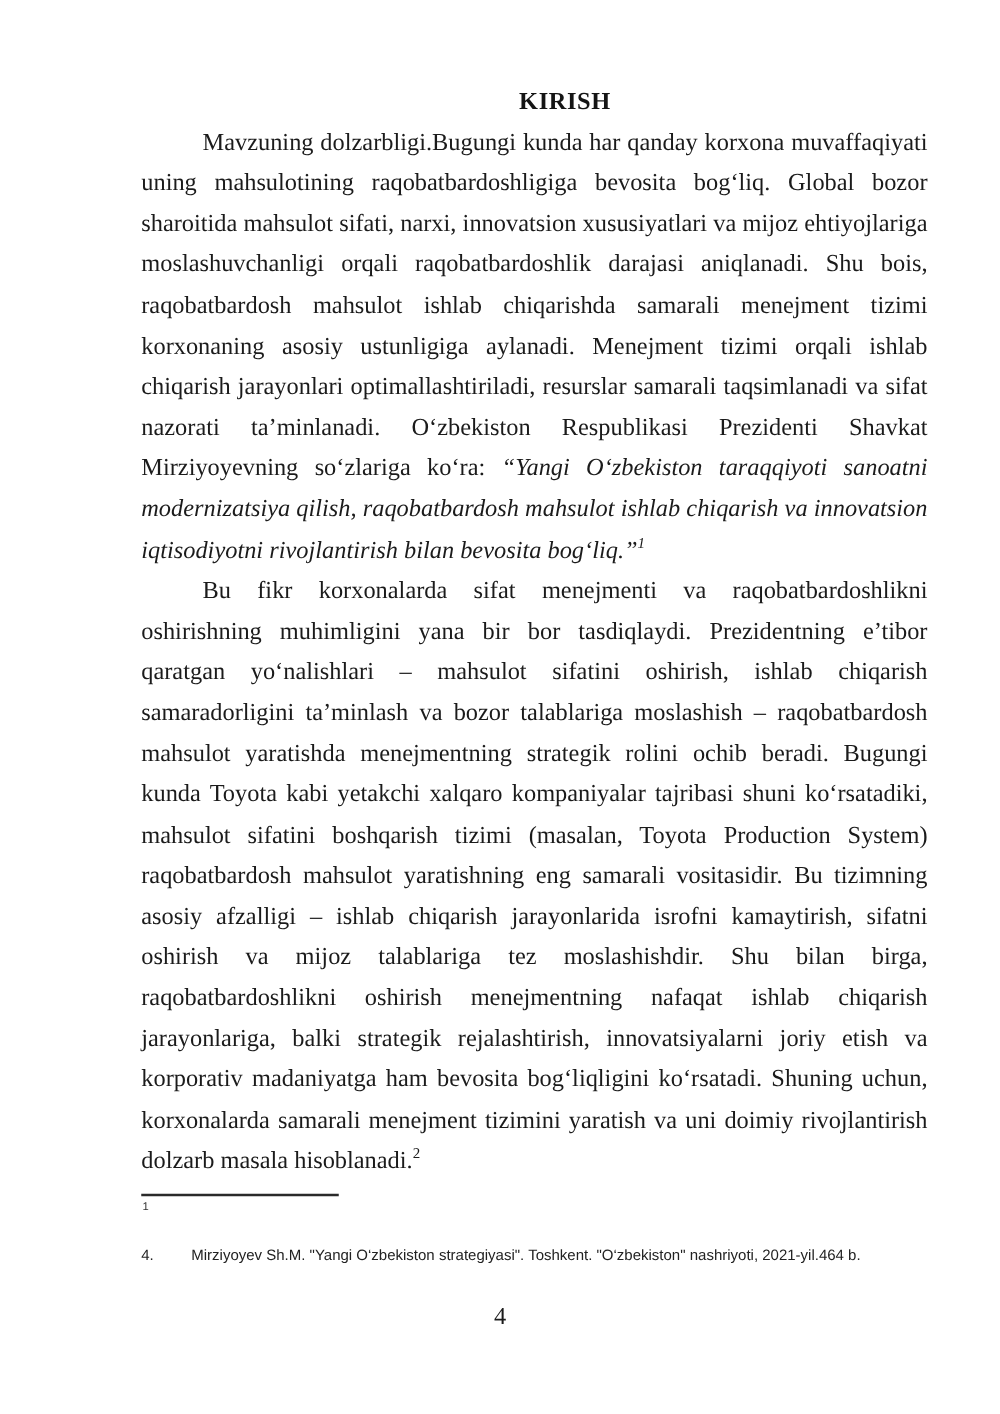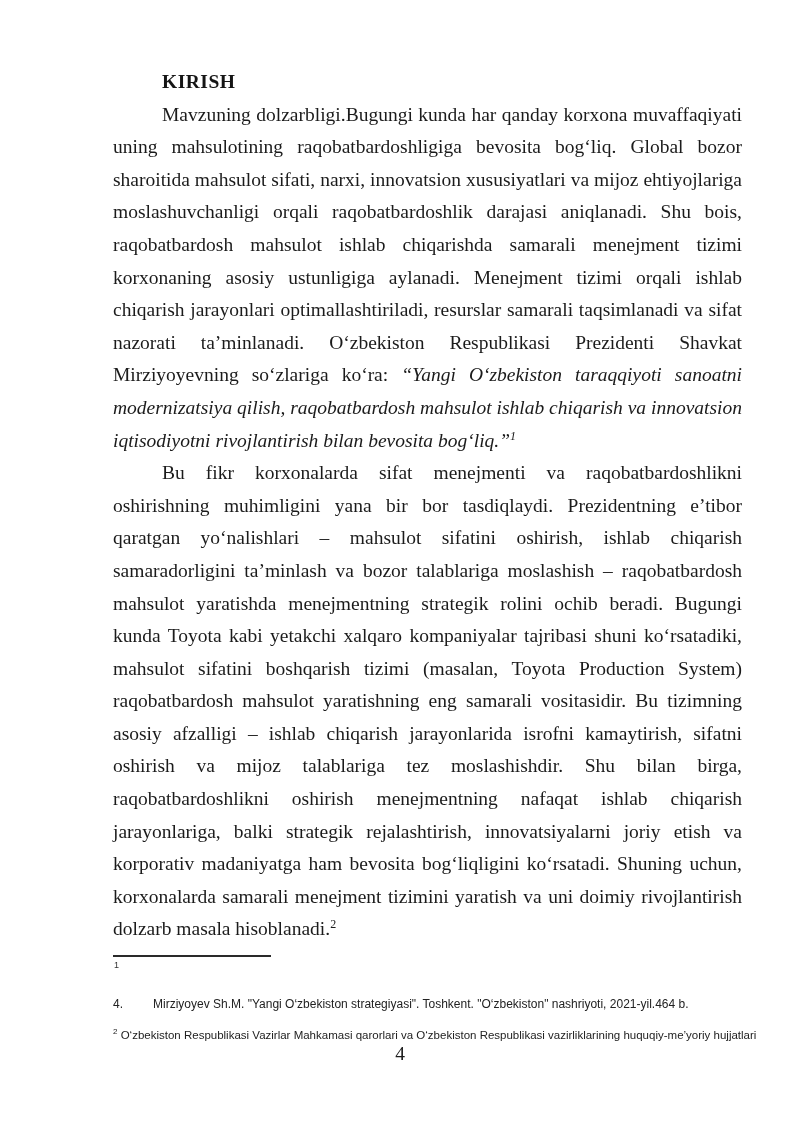--- a/index.html
+++ b/index.html
@@ -17,21 +17,21 @@
     color: #1b1b1b;
   }
   .content {
     padding: 66px 58px 0 113px;
   }
   .doc-title {
     margin: 0;
     font-size: 19.5px;
     font-weight: bold;
     line-height: 32.6px;
-    text-align: left;
+    text-align: center;
     text-indent: 49px;
     letter-spacing: 0.5px;
     color: #151515;
   }
   .body-para {
     margin: 0;
     font-size: 19.5px;
     line-height: 32.6px;
     text-align: justify;
     text-indent: 49px;
@@ -118,16 +118,15 @@
     <p class="body-para"><span>Bu fikr korxonalarda sifat menejmenti va raqobatbardoshlikni oshirishning muhimligini yana bir bor tasdiqlaydi. Prezidentning e’tibor qaratgan yo‘nalishlari – mahsulot sifatini oshirish, ishlab chiqarish samaradorligini ta’minlash va bozor talablariga moslashish – raqobatbardosh mahsulot yaratishda menejmentning strategik rolini ochib beradi. Bugungi kunda Toyota kabi yetakchi xalqaro kompaniyalar tajribasi shuni ko‘rsatadiki, mahsulot sifatini boshqarish tizimi (masalan, Toyota Production System) raqobatbardosh mahsulot yaratishning eng samarali vositasidir. Bu tizimning asosiy afzalligi – ishlab chiqarish jarayonlarida isrofni kamaytirish, sifatni oshirish va mijoz talablariga tez moslashishdir. Shu bilan birga, raqobatbardoshlikni oshirish menejmentning nafaqat ishlab chiqarish jarayonlariga, balki strategik rejalashtirish, innovatsiyalarni joriy etish va korporativ madaniyatga ham bevosita bog‘liqligini ko‘rsatadi. Shuning uchun, korxonalarda samarali menejment tizimini yaratish va uni doimiy rivojlantirish dolzarb masala hisoblanadi.</span><sup class="fn-ref">2</sup></p>
 
   </div>
 
   <div class="footnote-sep"></div>
 
   <div class="footnote-marker">1</div>
 
   <div class="footnote-item-1"><span class="fn-number">4.</span><span>Mirziyoyev Sh.M. "Yangi O‘zbekiston strategiyasi". Toshkent. "O‘zbekiston" nashriyoti, 2021-yil.464 b.</span></div>
 
-  <div class="footnote-item-2"><sup>2</sup><span> O‘zbekiston Respublikasi Vazirlar Mahkamasi qarorlari va O‘zbekiston Respublikasi vazirliklarining huquqiy-me’yoriy hujjatlari</span></div>
 
   <div class="page-number">4</div>
 </div>
 
 </body></html>

